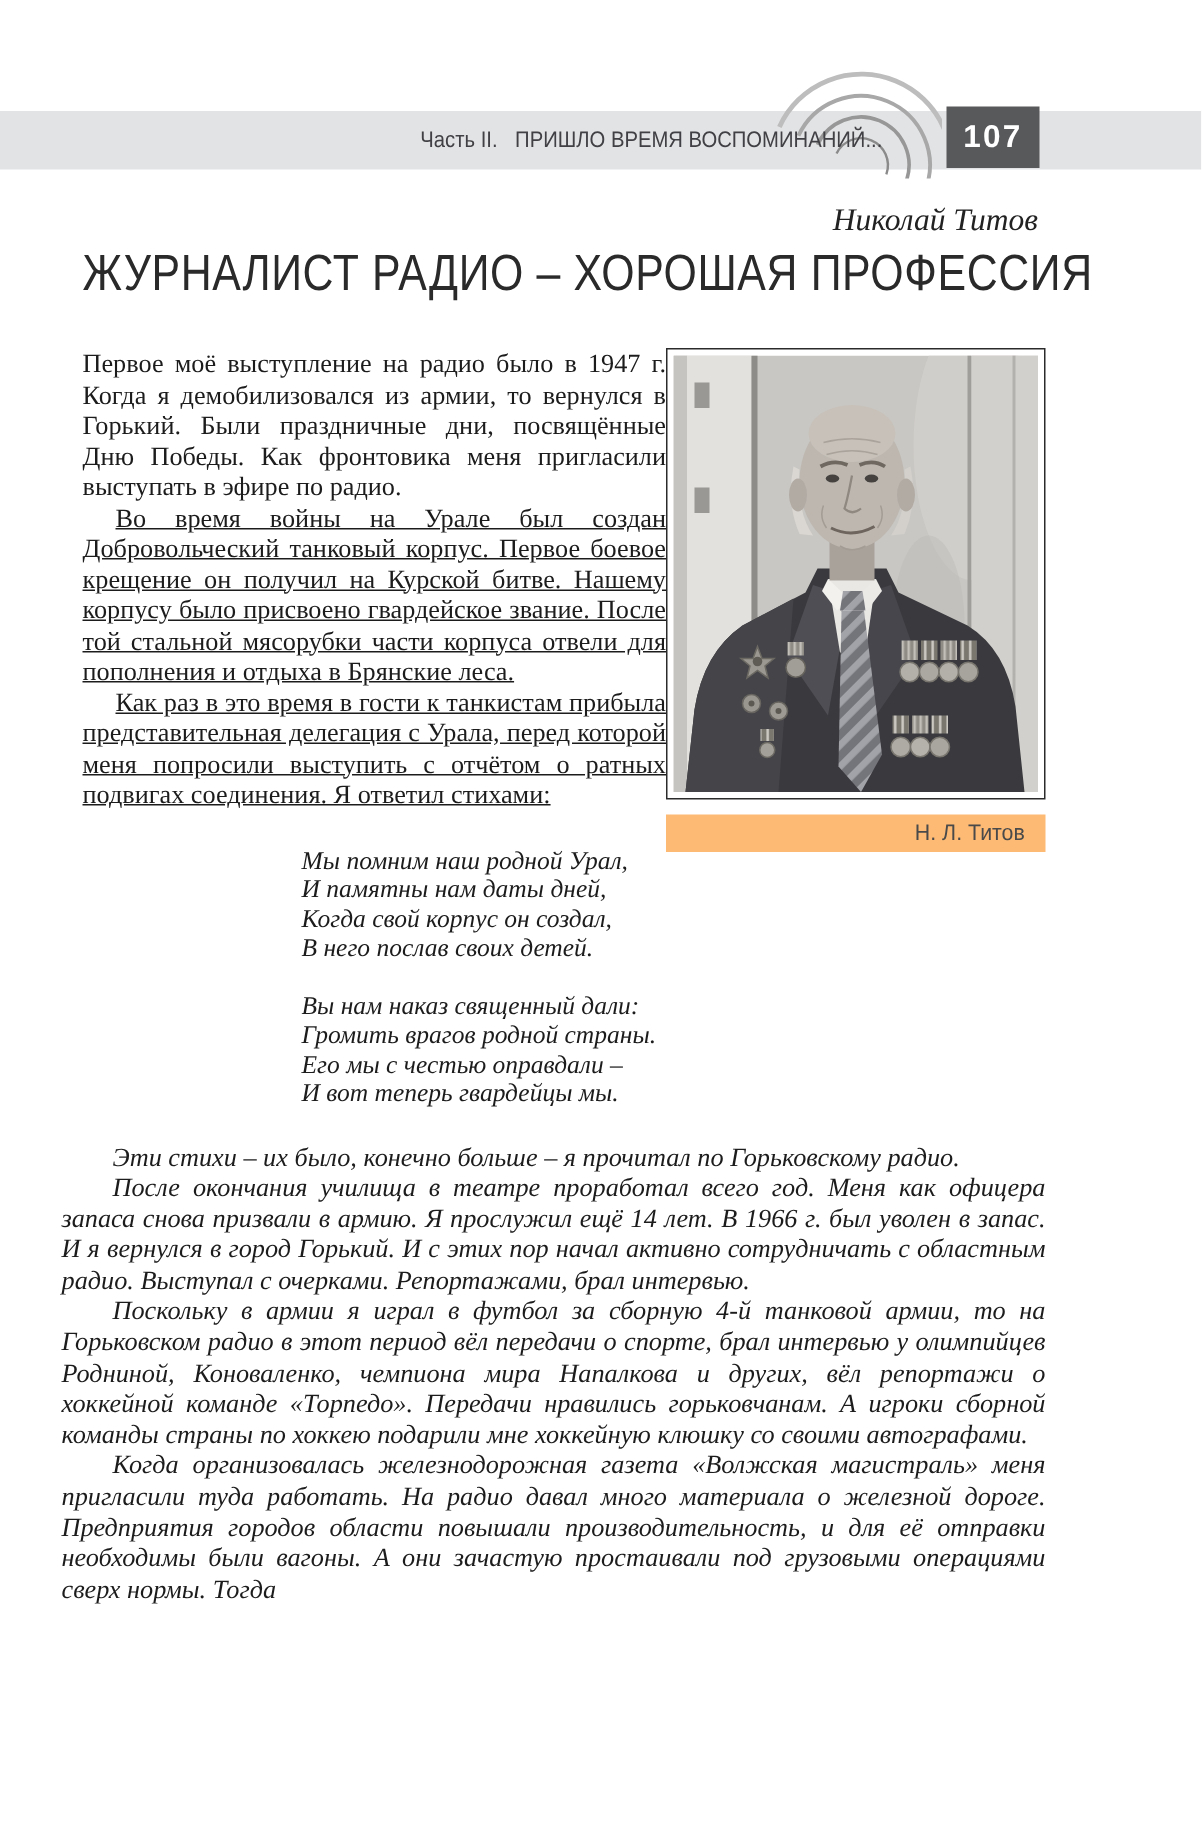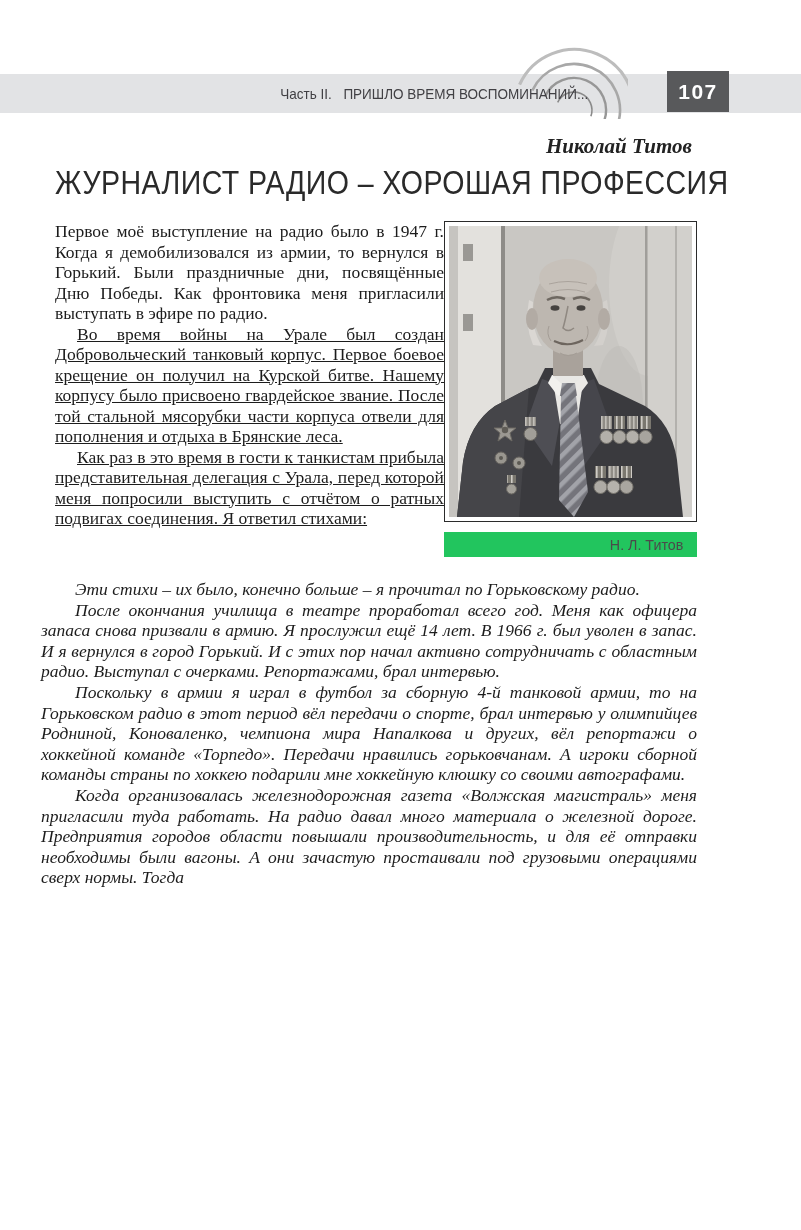--- a/index.html
+++ b/index.html
@@ -39,21 +39,21 @@
     font-family: "Liberation Sans", sans-serif;
     font-size: 15px;
     color: #414044;
     white-space: nowrap;
     transform: scaleX(0.9);
     transform-origin: right center;
   }
   .head-text .part-label { margin-right: 13px; }
   .page-num-box {
     position: absolute;
-    left: 667px; top: 71px;
+    left: 631px; top: 71px;
     width: 62px; height: 41px;
     background: #58595b;
     display: flex;
     align-items: center;
     justify-content: center;
     z-index: 4;
     font-family: "Liberation Sans", sans-serif;
     font-weight: bold;
     font-size: 21px;
     letter-spacing: 1.5px;
@@ -64,21 +64,21 @@
   .main {
     position: absolute;
     left: 41px; top: 0;
     width: 656px;
   }
   .author {
     margin-top: 134px;
     text-align: right;
     padding-right: 5px;
     font-size: 21px;
-    font-weight: bold;
+    font-weight: normal;
     font-style: italic;
     color: #222222;
   }
   .title {
     margin-top: 4px;
     margin-left: 14px;
     font-family: "Liberation Sans", sans-serif;
     font-size: 34px;
     font-weight: normal;
     color: #2a2a2a;
@@ -99,21 +99,21 @@
     font-family: "Liberation Sans", sans-serif;
     font-size: 15px;
     color: #333333;
     white-space: nowrap;
     transform: scaleX(0.92);
     transform-origin: left center;
   }
 
   
   .cols {
-    margin-top: 19px;
+    margin-top: 30px;
     display: flex;
   }
   .col-text {
     margin-left: 14px;
     width: 392px;
     font-size: 17.5px;
     line-height: 20.5px;
     text-align: justify;
   }
   .col-text p + p { text-indent: 22px; text-decoration: underline; }
@@ -132,21 +132,21 @@
   .photo-frame {
     width: 253px; height: 301px;
     border: 1px solid #2b2b2b;
     background: #ffffff;
     padding: 4px;
   }
   .photo-frame svg { display: block; width: 243px; height: 291px; }
   .photo-caption-bar {
     margin-top: 10px;
     width: 253px; height: 25px;
-    background: #22c55e;
+    background: #fdba74;
     display: flex;
     align-items: center;
     justify-content: flex-end;
     padding-right: 14px;
   }
   .photo-caption-bar span {
     font-family: "Liberation Sans", sans-serif;
     font-size: 15px;
     color: #4a4a4a;
     transform: scaleX(0.95);
@@ -195,20 +195,32 @@
 
     <div class="cols">
 
       <div class="col-text">
         <div>
             <p>Первое моё выступление на радио было в 1947 г. Когда я демобилизовался из армии, то вернулся в Горький. Были праздничные дни, посвящённые Дню Победы. Как фронтовика меня пригласили выступать в эфире по радио.</p>
             <p>Во время войны на Урале был создан Добровольческий танковый корпус. Первое боевое крещение он получил на Курской битве. Нашему корпусу было присвоено гвардейское звание. После той стальной мясорубки части корпуса отвели для пополнения и отдыха в Брянские леса.</p>
             <p>Как раз в это время в гости к танкистам прибыла представительная делегация с Урала, перед которой меня попросили выступить с отчётом о ратных подвигах соединения. Я ответил стихами:</p>
           </div>
         <div class="poem">
+          <div class="stanza">
+              <div>Мы помним наш родной Урал,</div>
+              <div>И памятны нам даты дней,</div>
+              <div>Когда свой корпус он создал,</div>
+              <div>В него послав своих детей.</div>
+            </div>
+          <div class="stanza">
+              <div>Вы нам наказ священный дали:</div>
+              <div>Громить врагов родной страны.</div>
+              <div>Его мы с честью оправдали –</div>
+              <div>И вот теперь гвардейцы мы.</div>
+            </div>
         </div>
       </div>
 
       <div class="col-photo">
         <div class="photo-frame">
 
           <svg viewBox="0 0 243 291" aria-hidden="true">
             <defs>
               <pattern id="tieStripes" width="10" height="10" patternUnits="userSpaceOnUse" patternTransform="rotate(45 0 0)">
                 <rect width="10" height="10" fill="#74747b"></rect>

